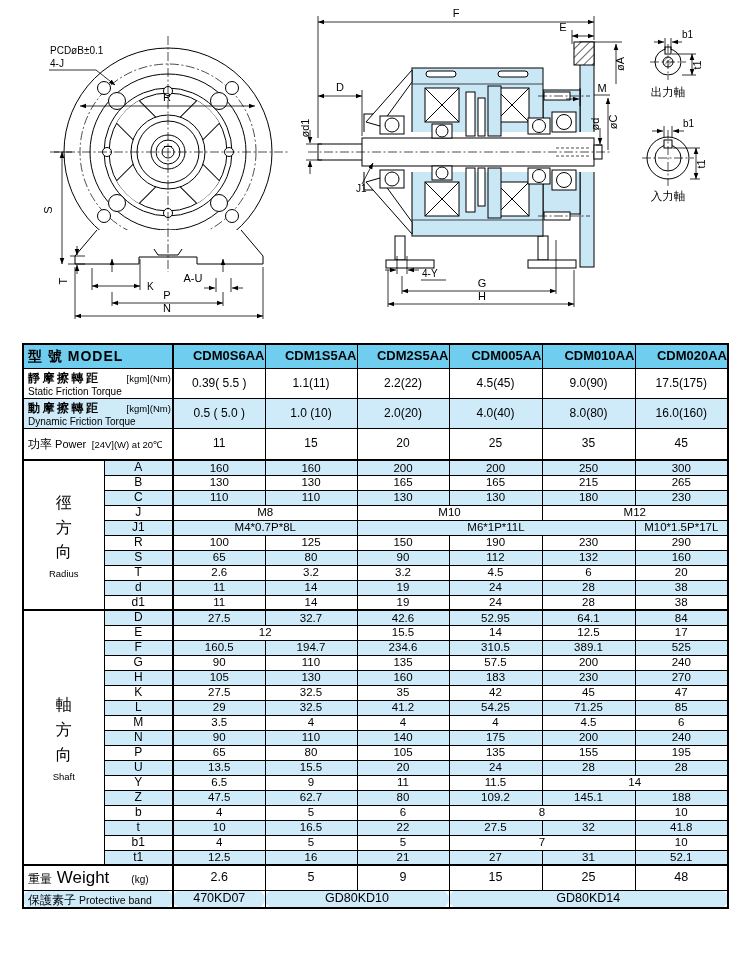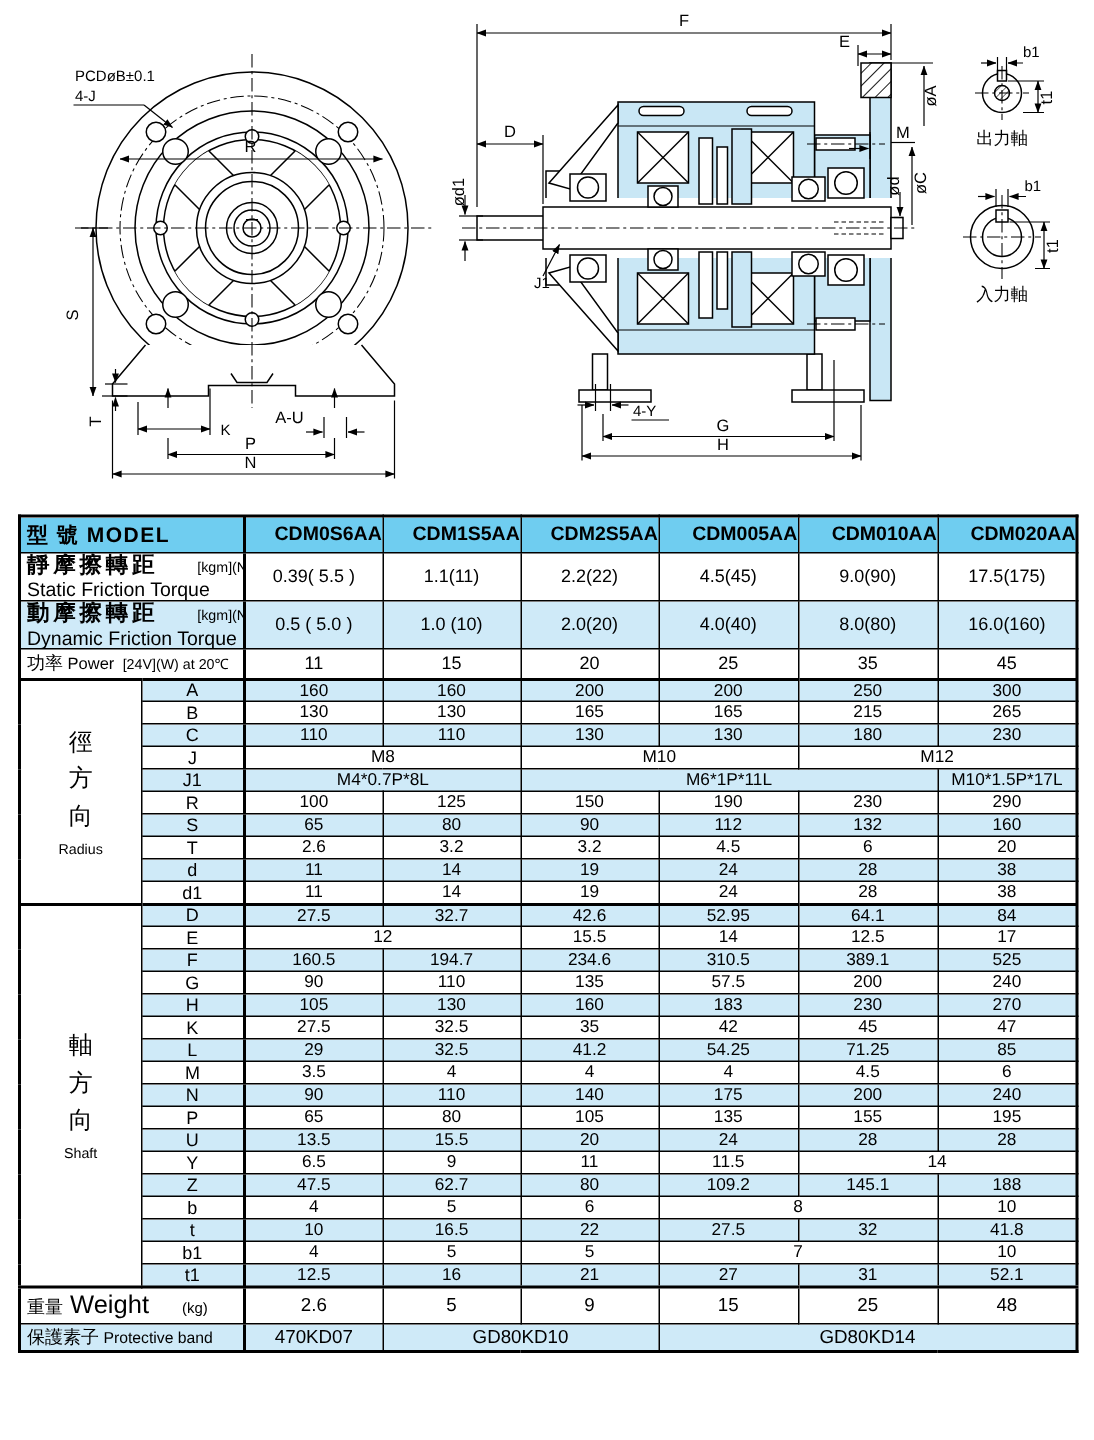--- a/index.html
+++ b/index.html
@@ -19,53 +19,53 @@
   svg .sthin{stroke:#000;stroke-width:.7;fill:none;}
   svg .sw{stroke:#000;stroke-width:1;fill:#fff;}
   svg .sb{stroke:#000;stroke-width:1;fill:var(--blue);}
   svg .cl{stroke:#000;stroke-width:.7;stroke-dasharray:9 2.5 2 2.5;fill:none;}
   svg .dim line, svg .dim polyline{stroke:#000;stroke-width:.8;fill:none;}
   svg text{font-family:"Liberation Sans", sans-serif;fill:#000;stroke:none;}
   svg text.dt{font-size:11px;text-anchor:middle;}
   svg text.ds{font-size:10px;text-anchor:start;}
   svg text.cap{font-size:11.5px;text-anchor:middle;}
   
-  .tblwrap{margin-left:12px;}
+  .tblwrap{margin-left:22px;}
   table{border-collapse:collapse;width:705px;table-layout:fixed;border:2px solid var(--line);}
   td,th{border:1px solid var(--line);text-align:center;vertical-align:middle;padding:0;font-weight:normal;line-height:1.05;background:#fff;overflow:hidden;}
   tr.shade td{background:var(--alt);}
   td.glab{background:#fff !important;}
   .bl2{border-left-width:2px !important;}
   tr.thick td{border-top-width:2px;}
   .r-head th{height:24px;background:var(--cyan);font-weight:bold;}
   .head-lab{font-size:14px;letter-spacing:1px;}
   .head-model{font-size:13px;text-align:right;}
   .r-torque td{height:30px;}
   .lab{text-align:left;padding-left:4px;}
   .tq1{white-space:nowrap;}
-  .tq-zh{font-size:15px;font-weight:bold;letter-spacing:2.5px;}
+  .tq-zh{font-size:12px;font-weight:bold;letter-spacing:2.5px;}
   .tq-unit{font-size:9.5px;margin-left:2px;padding-left:24px;}
-  .tq-en{font-size:13px;margin-top:1px;}
+  .tq-en{font-size:10px;margin-top:1px;}
   .tq-val{font-size:13px;}
   .val{font-size:12px;}
-  .r-power td{height:20px;}
+  .r-power td{height:32px;}
   .pw-zh{font-size:12px;}
   .pw-en{font-size:11px;}
   .pw-unit{font-size:9.5px;}
   .r-dim td{height:15px;}
   .r-dim .dimletter{font-size:12px;}
   .r-dim .val{font-size:11.5px;}
   .glab{vertical-align:middle;text-align:center !important;padding-left:0;}
   .gzh{font-size:16px;white-space:pre-line;line-height:1.55;letter-spacing:0;}
   .gen{font-size:9.5px;margin-top:4px;}
   .r-weight td{height:25px;}
   .wt-zh{font-size:12px;}
   .wt-en{font-size:17px;}
   .wt-unit{font-size:10px;margin-left:22px;}
-  .r-prot td{height:14px;}
+  .r-prot td{height:14px;border-radius:12px;}
   .pr-zh{font-size:12px;}
   .pr-en{font-size:10.5px;}
   .r-weight .val,.r-prot .val{font-size:12.5px;}
 </style>
 </head>
 <body>
 
 <div class="drawings">
 
   <svg class="fv" width="300" height="343" viewBox="0 0 300 343">

